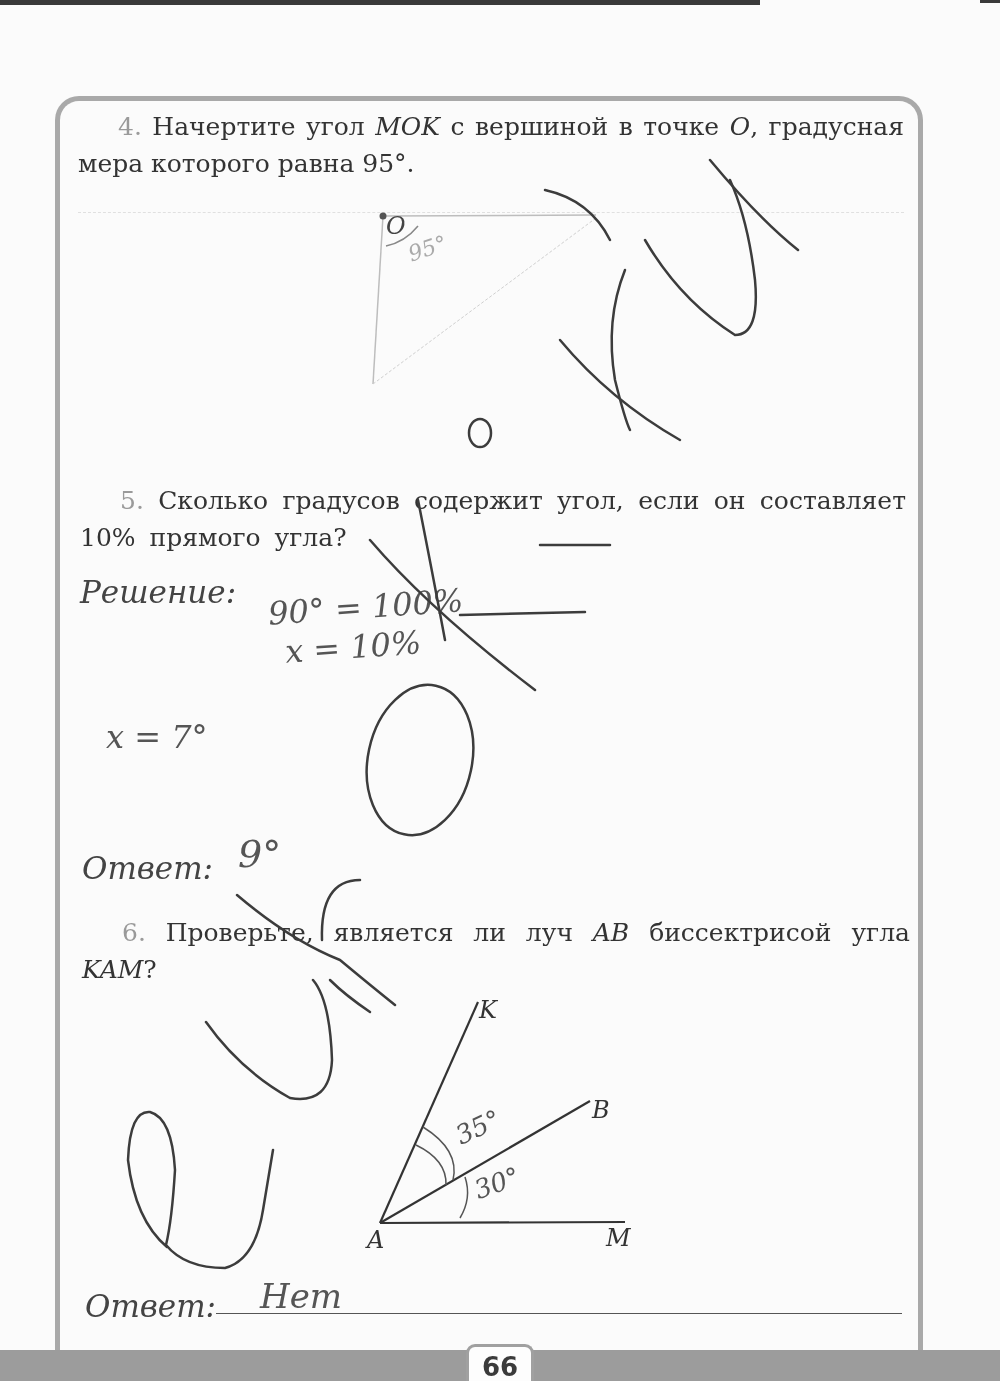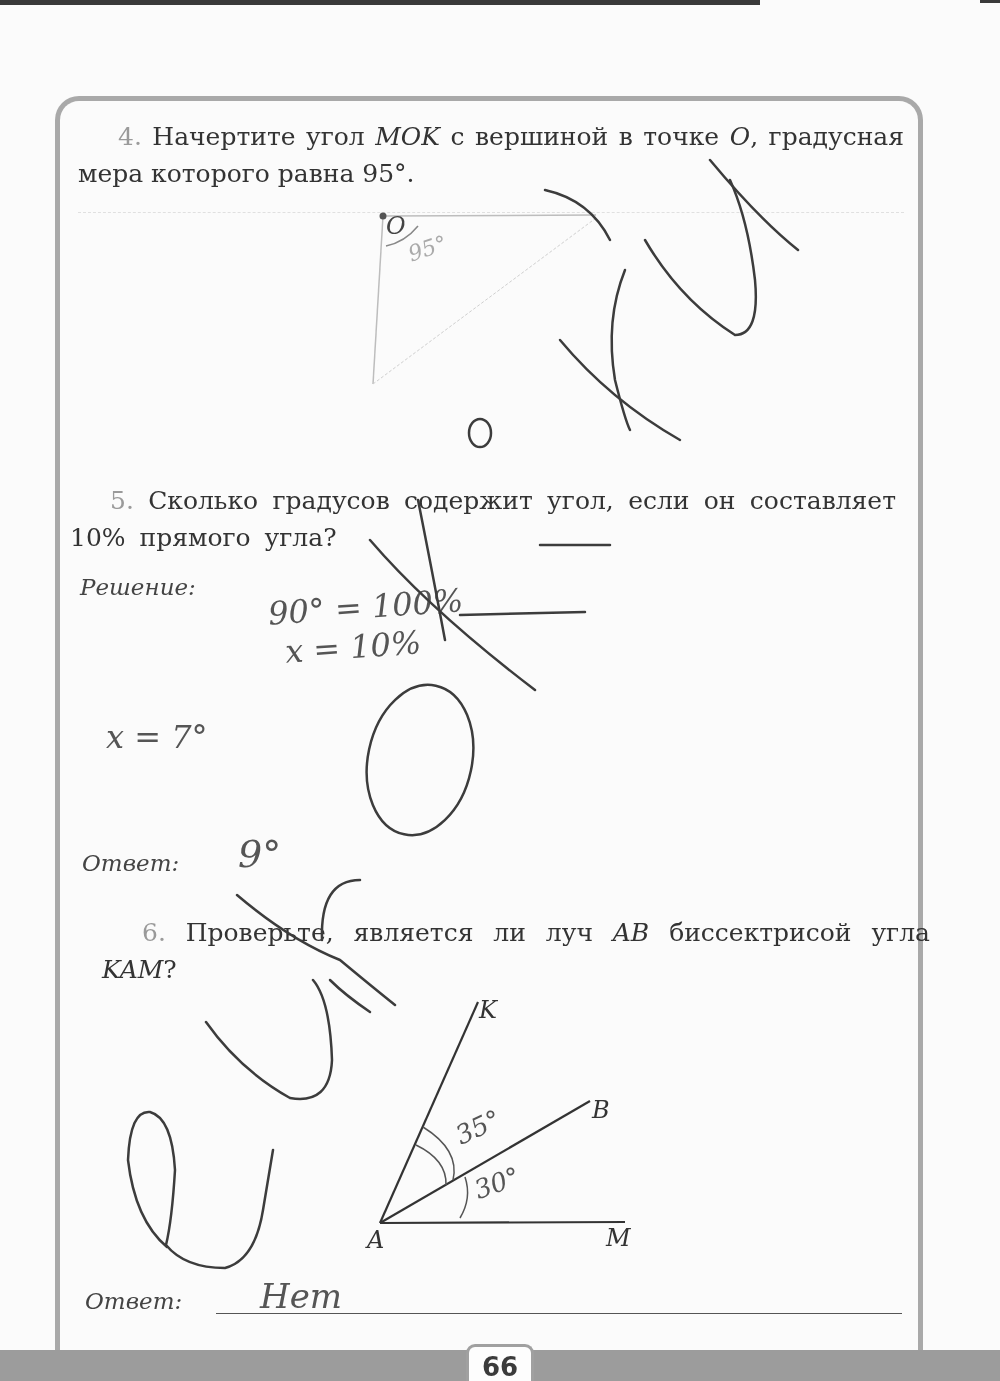--- a/index.html
+++ b/index.html
@@ -29,67 +29,67 @@
     font-weight:bold; font-size:26px; color:#3b3b3b;
     text-align:center; line-height:40px;
   }
   .text {
     position:absolute; font-size:25px; line-height:37px; color:#333;
     text-align:justify;
   }
   .num { color:#9a9a9a; }
   .it { font-style:italic; }
   .label {
-    position:absolute; font-style:italic; font-size:23px; color:#444;
+    position:absolute; font-style:italic; font-size:31px; color:#444;
   }
   .dotted-line {
     position:absolute; height:0; border-top:1px dashed #e0e0e0;
   }
   .answer-line { position:absolute; height:0; border-top:1.5px solid #555; }
   .hand {
     position:absolute; font-family:"DejaVu Serif", serif; font-style:italic;
     color:#555; font-weight:normal;
   }
   svg { position:absolute; left:0; top:0; overflow:visible; }
 </style>
 </head>
 <body>
 
 <div class="top-strip"></div>
 <div class="top-strip-r"></div>
 
 <div class="frame"></div>
 
-<div class="text" style="left:78px; top:118px; width:826px;">
+<div class="text" style="left:78px; top:108px; width:826px;">
   <span style="padding-left:40px"></span><span class="num">4.</span><span> Начертите угол </span><span class="it">MOK</span><span> с вершиной в точке </span><span class="it">O</span><span>, градусная мера которого равна 95°.</span>
 </div>
 
 <div class="dotted-line" style="left:78px; top:212px; width:826px;"></div>
 
 <svg width="1000" height="1381">
   <line x1="383" y1="216" x2="596" y2="215" stroke="#bdbdbd" stroke-width="1.5"></line>
   <line x1="383" y1="216" x2="373" y2="384" stroke="#bdbdbd" stroke-width="1.5"></line>
   <line x1="596" y1="218" x2="373" y2="384" stroke="#cfcfcf" stroke-width="1" stroke-dasharray="3,2"></line>
   <circle cx="383" cy="216" r="3.5" fill="#555"></circle>
   <path d="M386 246 Q405 242 418 226" fill="none" stroke="#888" stroke-width="1.5"></path>
 </svg>
 <div class="hand" style="left:386px; top:212px; font-size:24px; color:#444; font-style:italic;">O</div>
 <div class="hand" style="left:408px; top:236px; font-size:22px; color:#aaa; transform:rotate(-18deg);">95°</div>
 
-<div class="text" style="left:70px; top:482px; width:826px; word-spacing:6px;">
+<div class="text" style="left:80px; top:482px; width:826px; word-spacing:6px;">
   <span style="padding-left:40px"></span><span class="num">5.</span><span> Сколько градусов содержит угол, если он составляет 10% прямого угла?</span>
 </div>
 <div class="label" style="left:80px; top:574px;">Решение:</div>
 <div class="hand" style="left:268px; top:588px; font-size:32px; transform:rotate(-4deg);">90° = 100%</div>
 <div class="hand" style="left:285px; top:628px; font-size:32px; transform:rotate(-4deg);">x = 10%</div>
 <div class="hand" style="left:106px; top:718px; font-size:32px;">x = 7°</div>
 <div class="label" style="left:82px; top:850px;">Ответ:</div>
 <div class="hand" style="left:238px; top:832px; font-size:38px;">9°</div>
 
-<div class="text" style="left:82px; top:914px; width:828px; word-spacing:8px;margin-left:20px;">
+<div class="text" style="left:82px; top:914px; width:828px; word-spacing:8px;">
   <span style="padding-left:40px"></span><span class="num">6.</span><span> Проверьте, является ли луч </span><span class="it">AB</span><span> биссектрисой угла </span><span class="it">KAM</span><span>?</span>
 </div>
 
 <svg width="1000" height="1381">
   <line x1="380" y1="1223" x2="478" y2="1002" stroke="#333" stroke-width="2.2"></line>
   <line x1="380" y1="1223" x2="590" y2="1101" stroke="#333" stroke-width="2.2"></line>
   <line x1="380" y1="1223" x2="625" y2="1222" stroke="#333" stroke-width="2.2"></line>
   <path d="M423 1127 Q460 1150 453 1180" fill="none" stroke="#555" stroke-width="1.5"></path>
   <path d="M416 1145 Q447 1160 446 1185" fill="none" stroke="#555" stroke-width="1.5"></path>
   <path d="M465 1177 Q472 1198 460 1218" fill="none" stroke="#555" stroke-width="1.5"></path>

